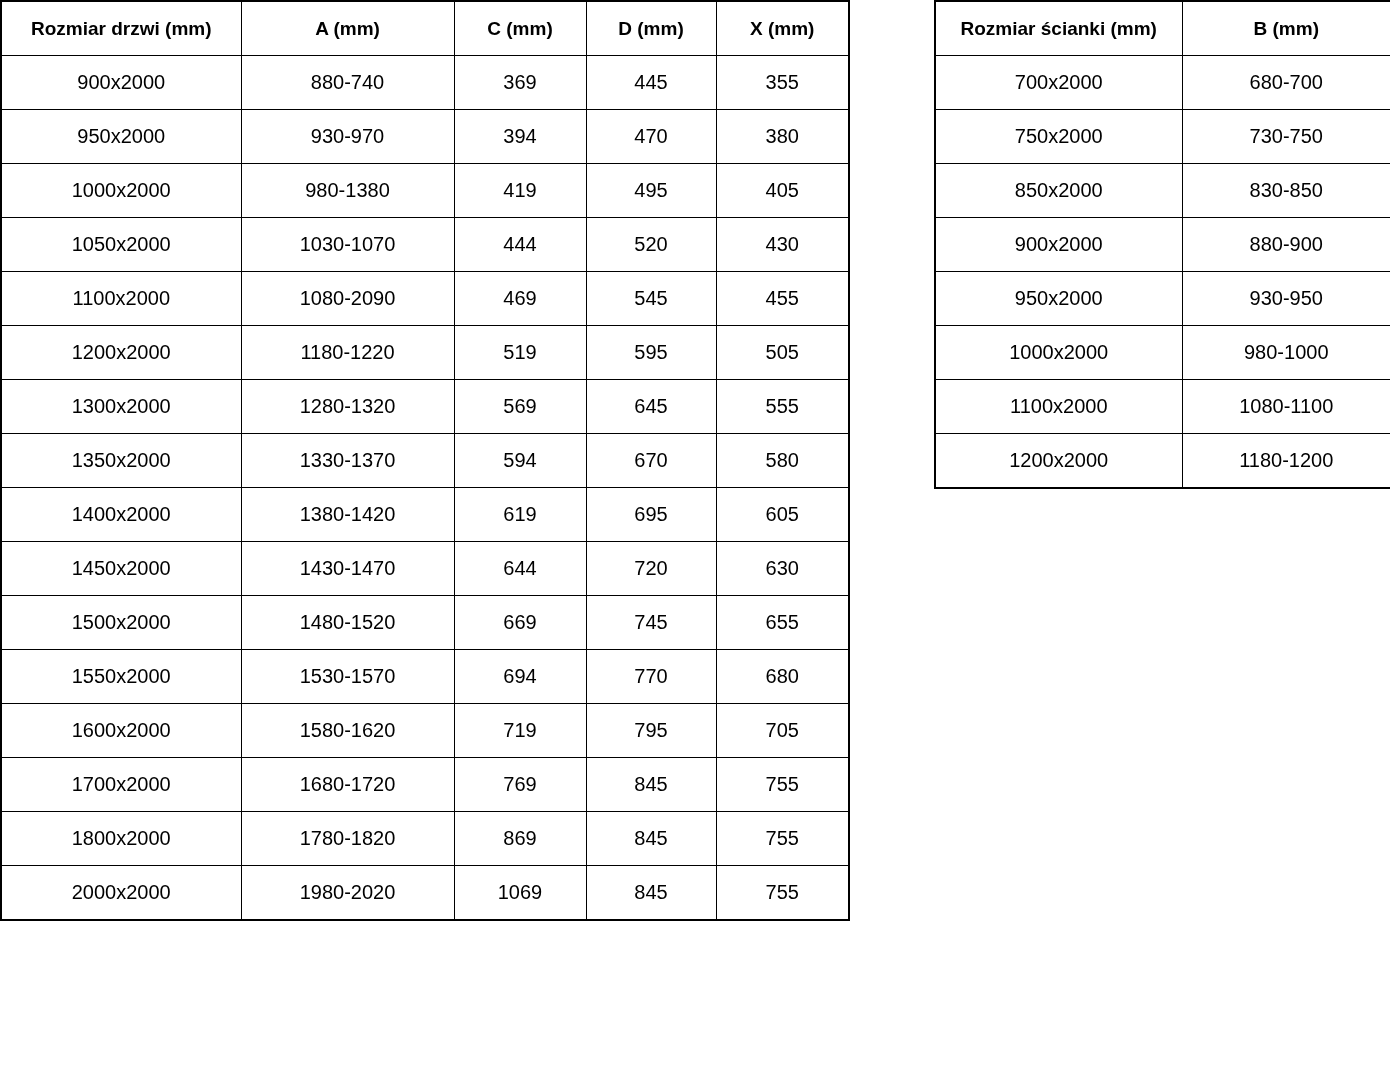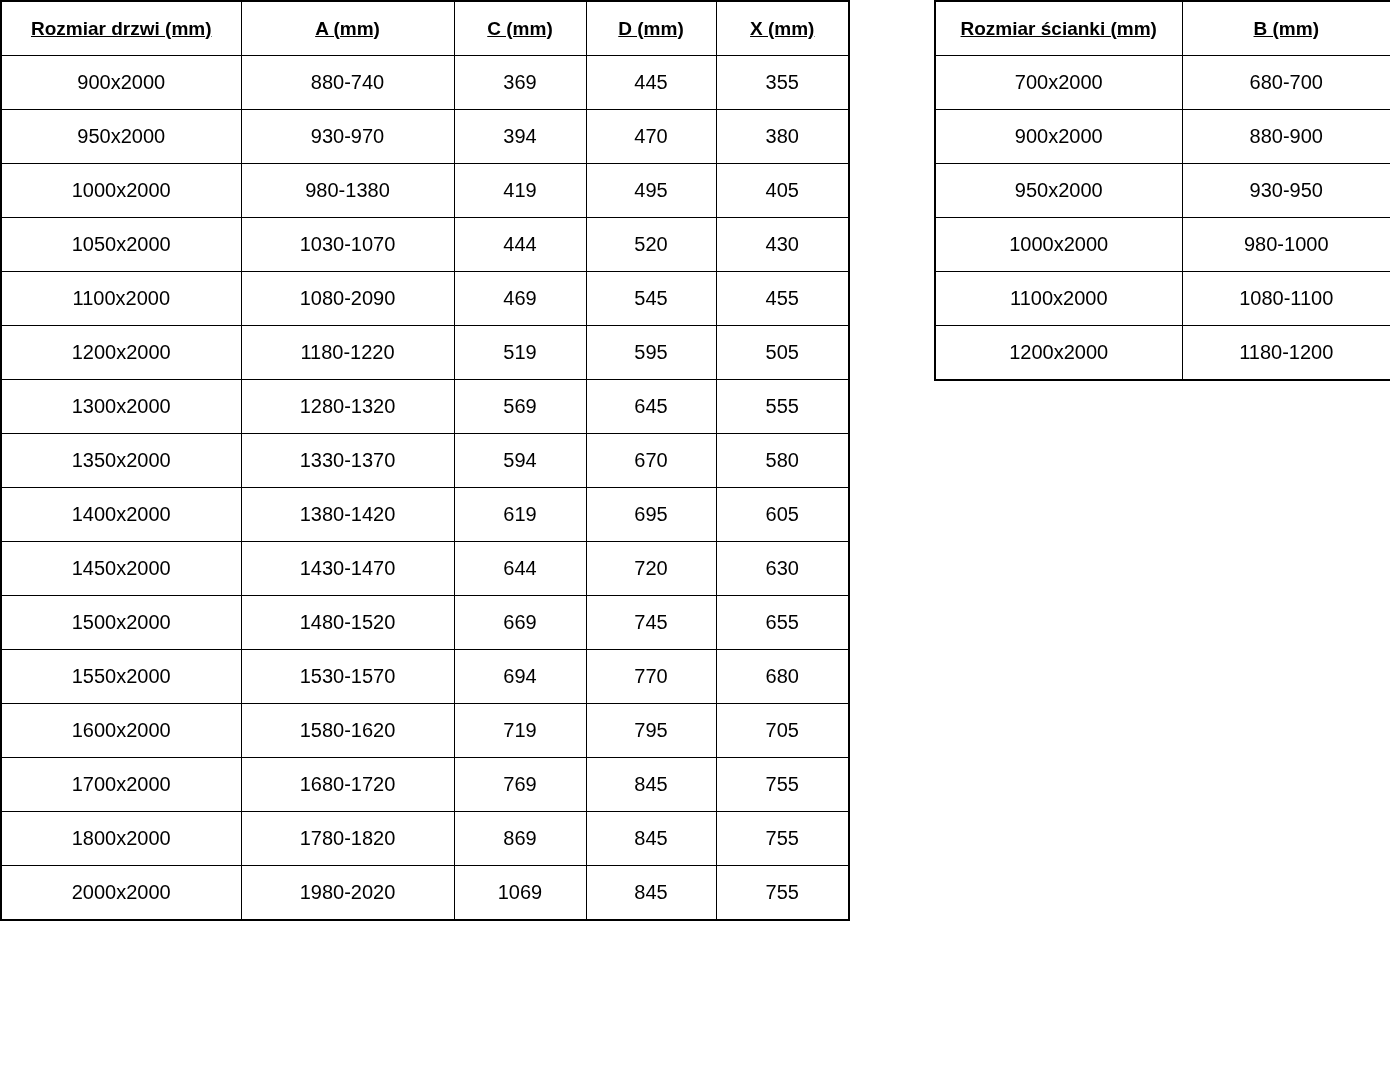--- a/index.html
+++ b/index.html
@@ -29,21 +29,20 @@
     vertical-align: middle;
     padding: 0 4px;
     height: 53px;
     font-size: 20px;
     overflow: hidden;
     white-space: nowrap;
   }
   table.spec th {
     font-weight: bold;
     font-size: 19px;
-    text-decoration: underline;
   }
   table.door-table { width: 848px; }
   table.wall-table { width: 456px; margin-left: 84px; }
 </style>
 </head>
 <body>
 
 <div class="page">
 
   <table class="spec door-table">
@@ -189,20 +188,28 @@
         <th>Rozmiar ścianki (mm)</th>
         <th>B (mm)</th>
       </tr>
     </thead>
     <tbody>
         <tr>
           <td>700x2000</td>
           <td>680-700</td>
         </tr>
         <tr>
+          <td>750x2000</td>
+          <td>730-750</td>
+        </tr>
+        <tr>
+          <td>850x2000</td>
+          <td>830-850</td>
+        </tr>
+        <tr>
           <td>900x2000</td>
           <td>880-900</td>
         </tr>
         <tr>
           <td>950x2000</td>
           <td>930-950</td>
         </tr>
         <tr>
           <td>1000x2000</td>
           <td>980-1000</td>

